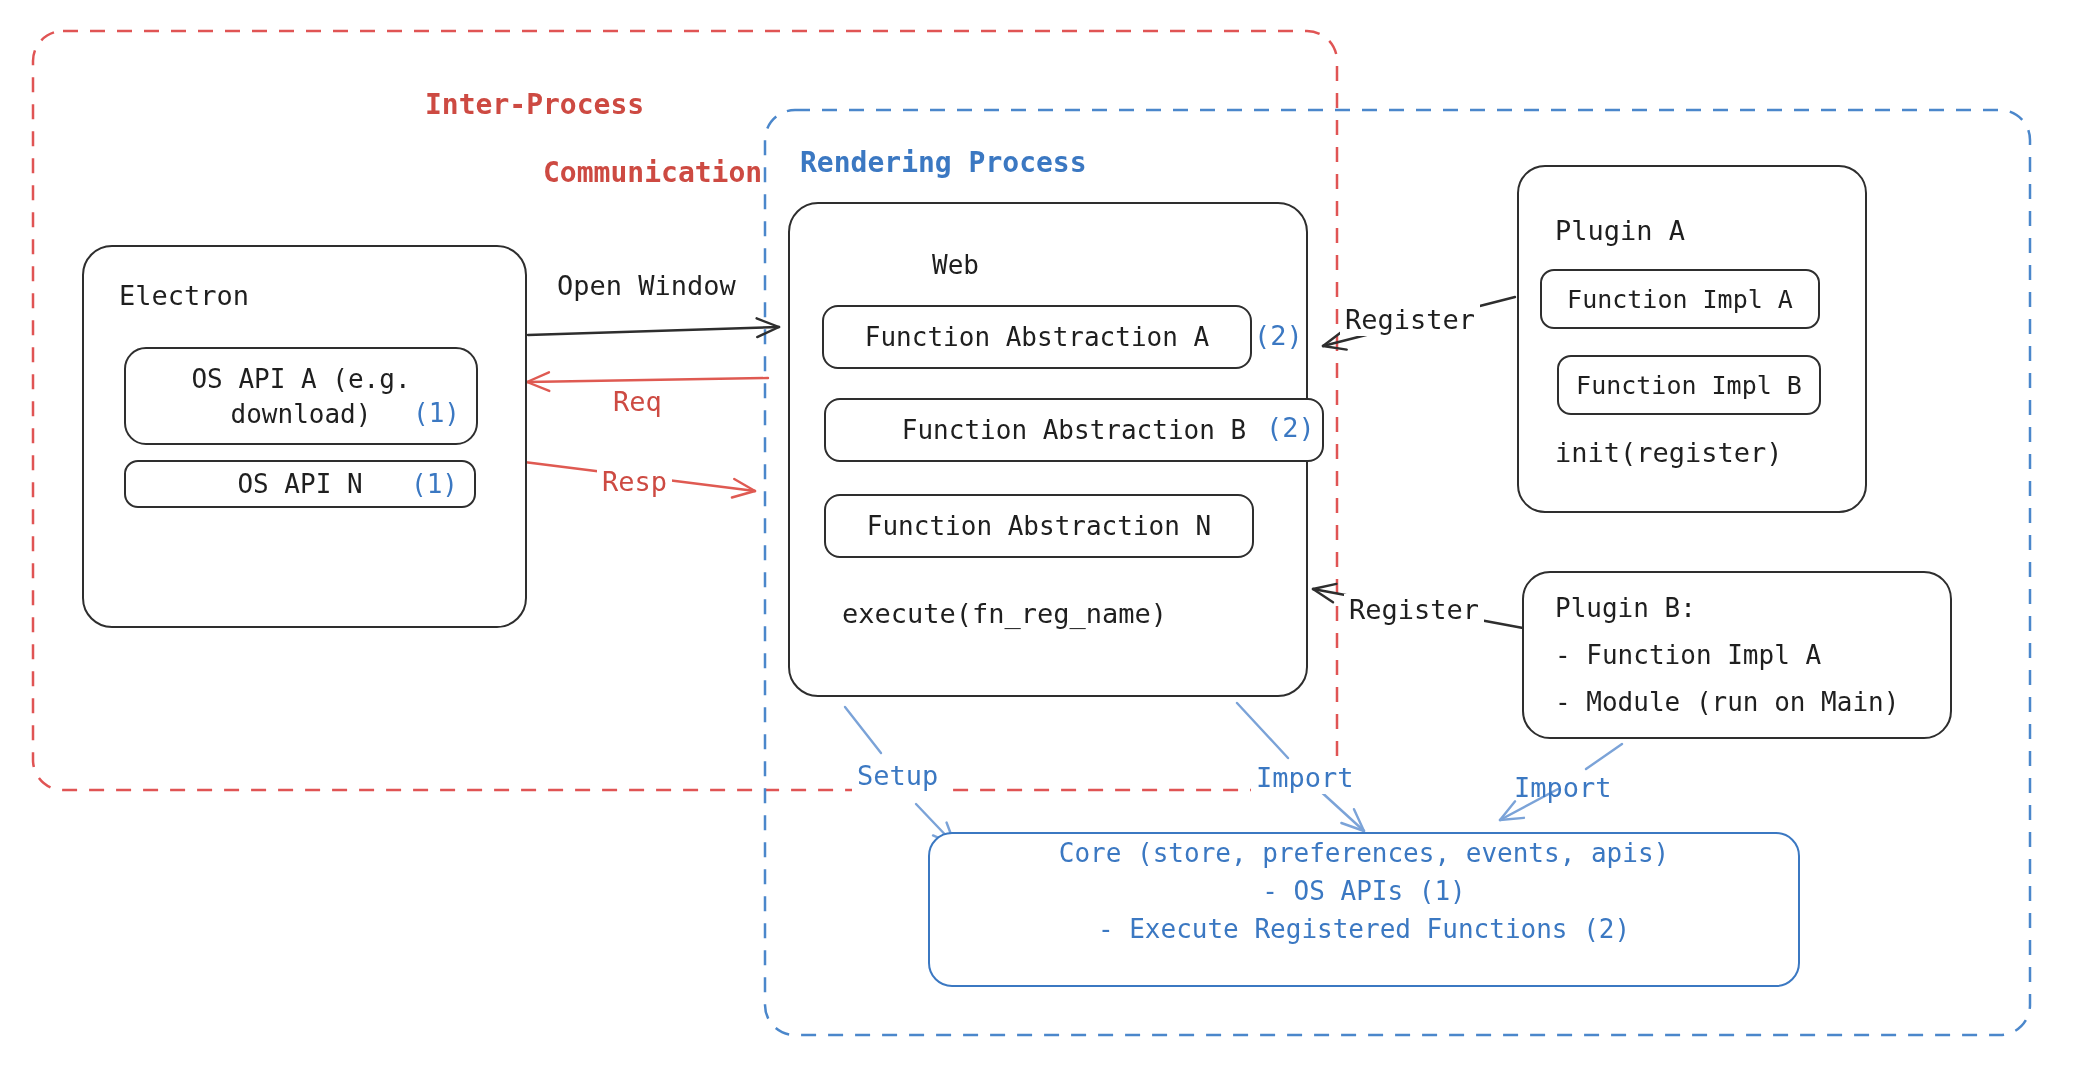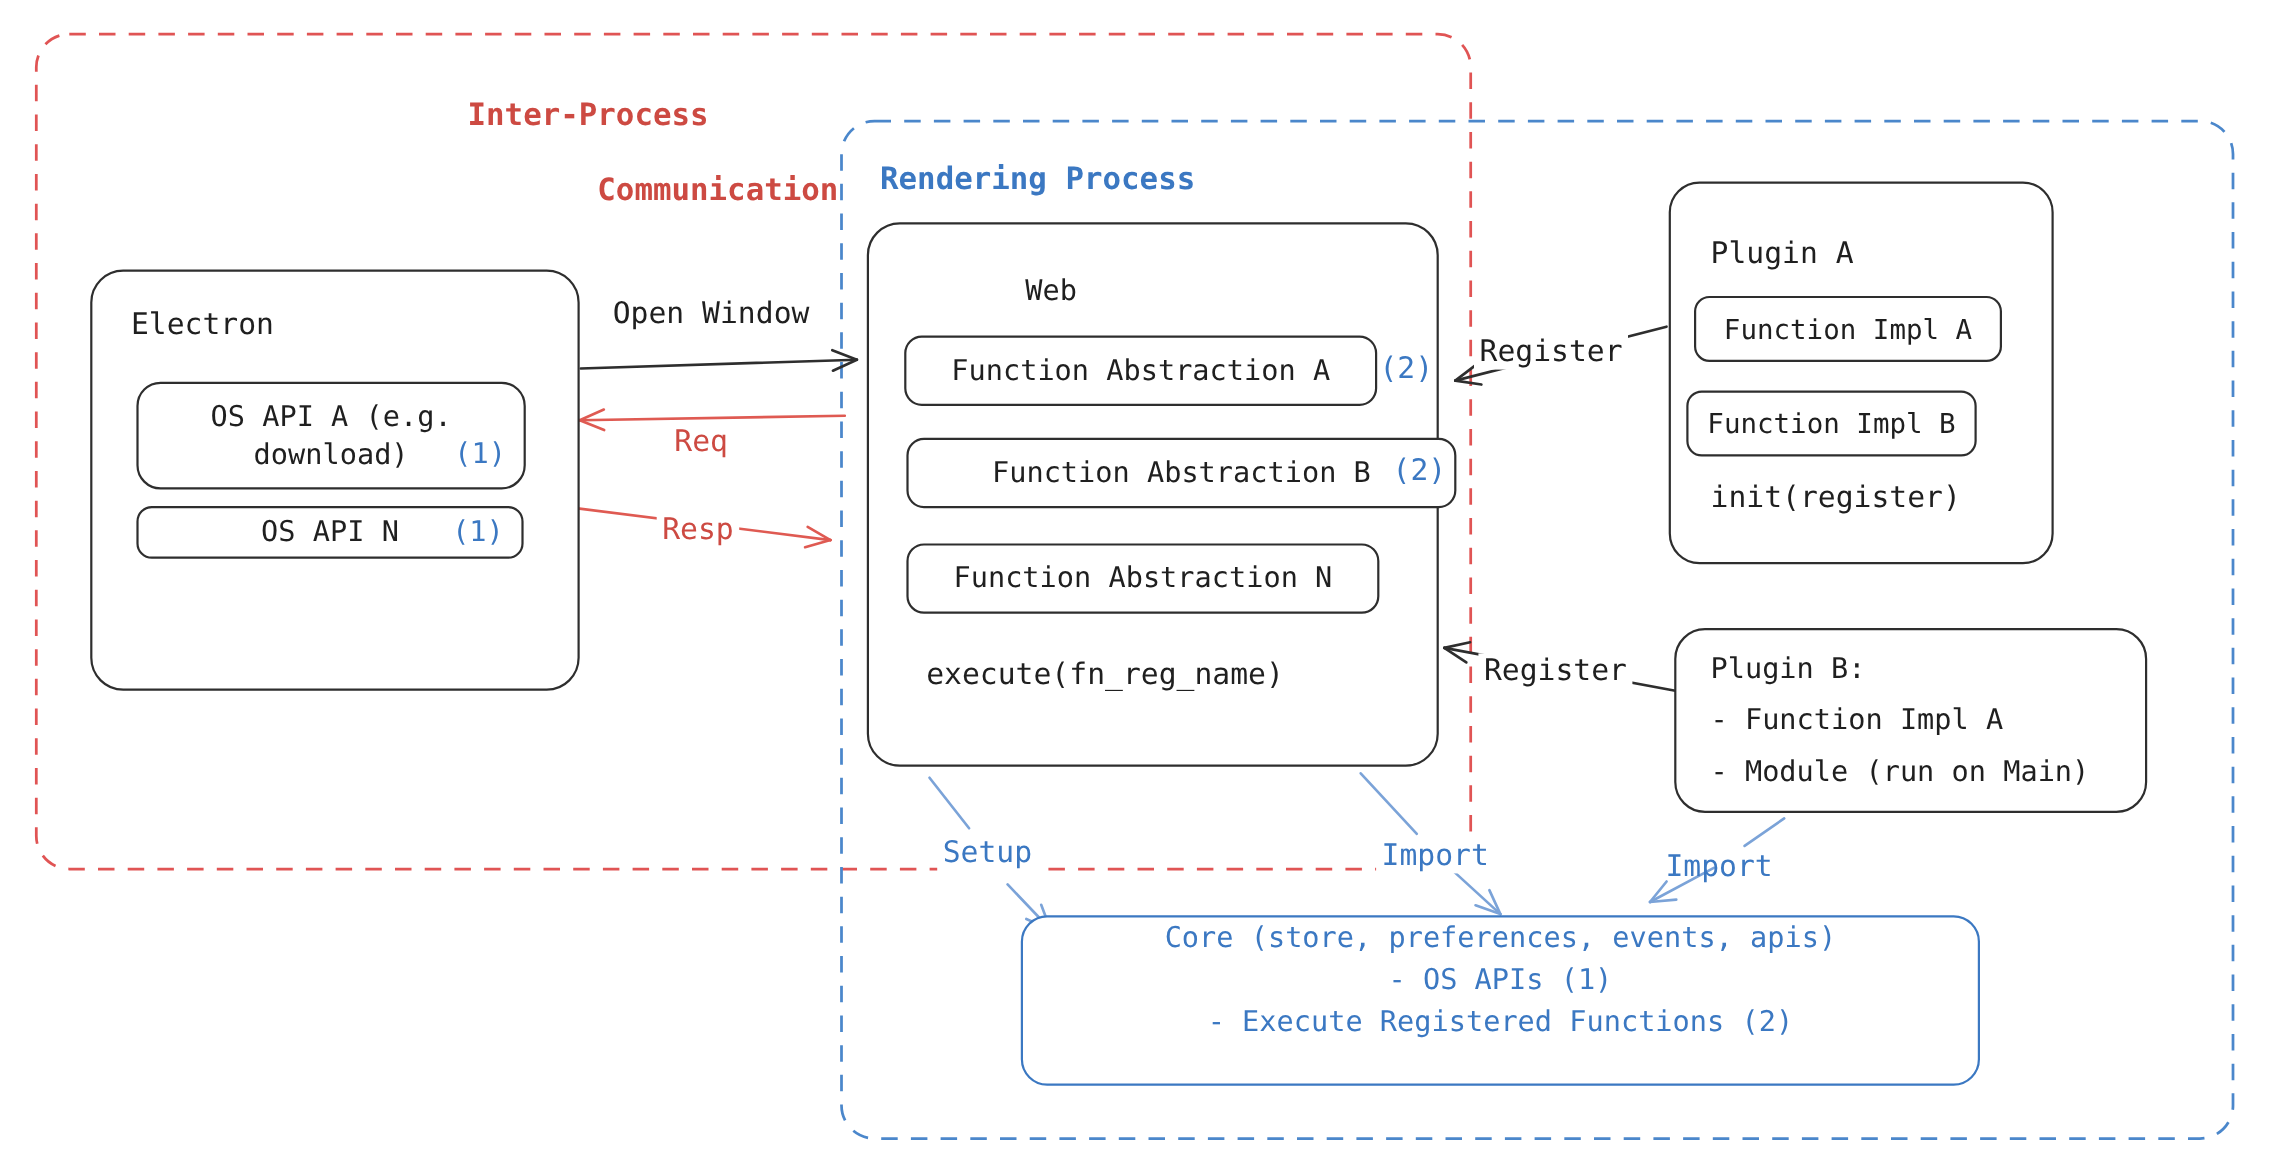--- a/index.html
+++ b/index.html
@@ -85,21 +85,21 @@
   </div>
 
   <div class="free-badge" style="left:1254px; top:320px;">(2)</div>
   <div class="free-badge" style="left:1266px; top:412px;">(2)</div>
 
   <div class="node" style="left:1517px; top:165px; width:350px; height:348px; border-radius:28px;">
     <div class="node-title" style="left:36px; top:48px;">Plugin A</div>
     <div class="chip" style="left:21px; top:102px; width:280px; height:60px; border-radius:14px; font-size:25px;">
       <span>Function Impl A</span>
     </div>
-    <div class="chip" style="left:14px; top:188px; width:264px; height:60px; border-radius:14px; font-size:25px;">
+    <div class="chip" style="left:38px; top:188px; width:264px; height:60px; border-radius:14px; font-size:25px;">
       <span>Function Impl B</span>
     </div>
     <div class="node-title" style="left:36px; top:270px;">init(register)</div>
   </div>
 
   <div class="node" style="left:1522px; top:571px; width:430px; height:168px; border-radius:28px; padding:12px 0 12px 31px;">
     <div class="pluginb-line">Plugin B:</div>
     <div class="pluginb-line">- Function Impl A</div>
     <div class="pluginb-line">- Module (run on Main)</div>
   </div>

